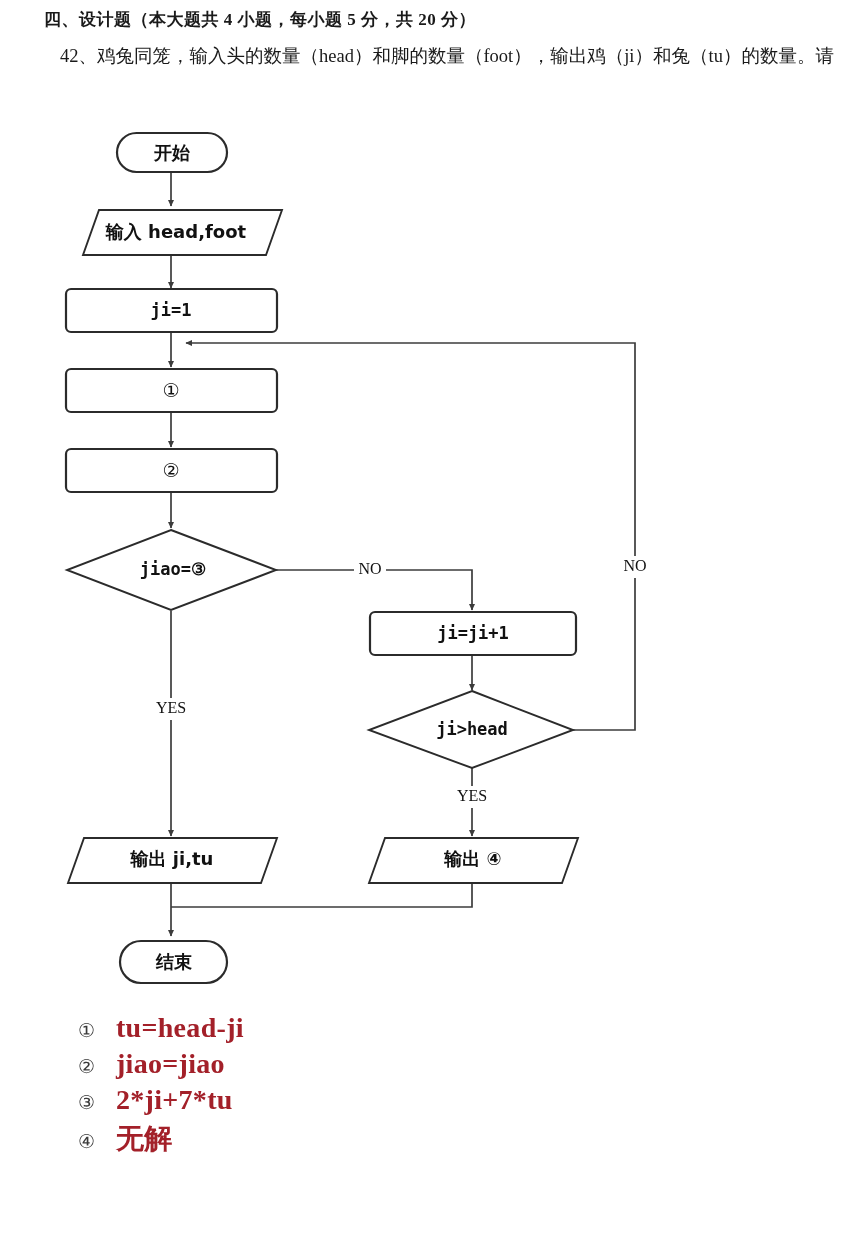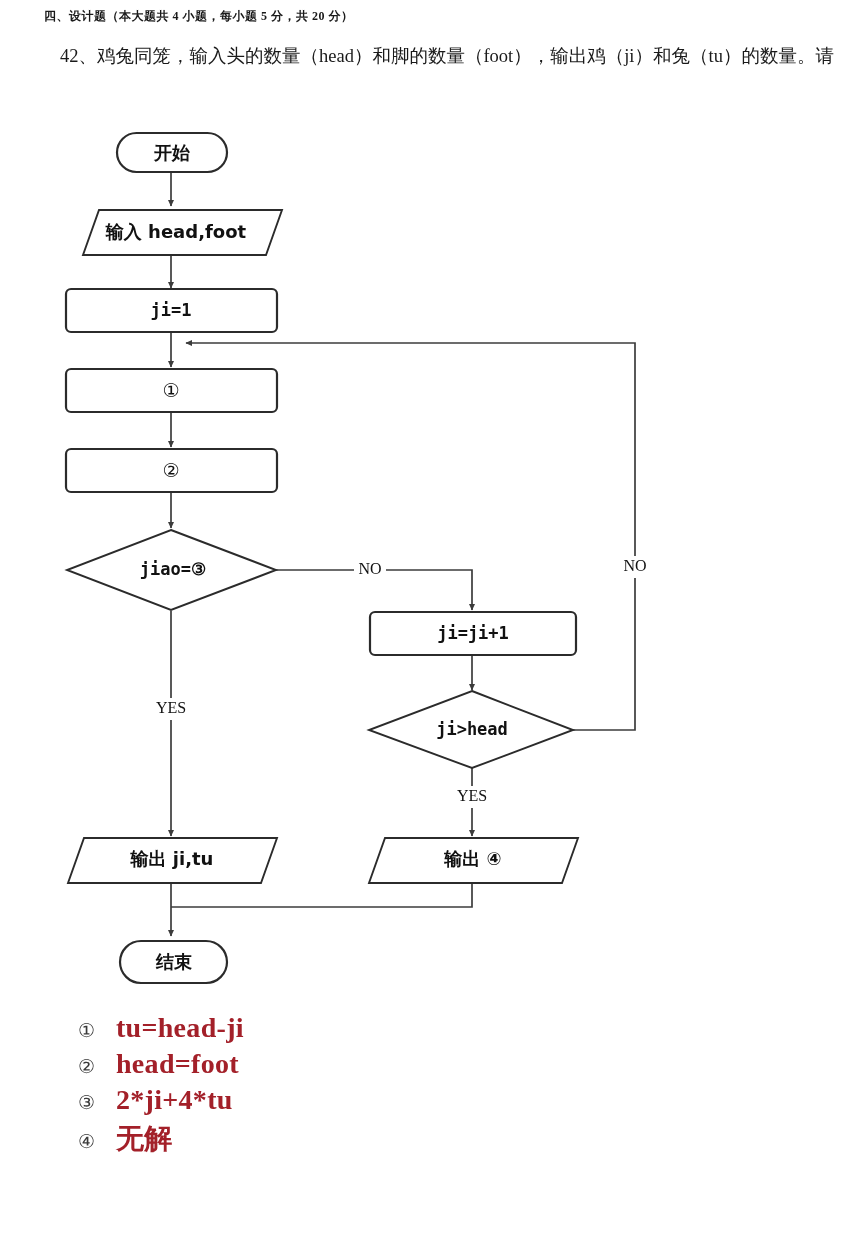--- a/index.html
+++ b/index.html
@@ -13,21 +13,21 @@
     position: relative;
     font-family: "Liberation Serif", "DejaVu Serif", serif;
     color: #1a1a1a;
     overflow: hidden;
   }
 
   .section-heading {
     position: absolute;
     left: 44px;
     top: 8px;
-    font-size: 12px;
+    font-size: 17px;
     font-weight: bold;
     letter-spacing: 0.5px;
     white-space: nowrap;
   }
 
   .question-block {
     position: absolute;
     left: 40px;
     top: 40px;
     width: 800px;
@@ -202,23 +202,23 @@
   <text class="edge-label" x="472" y="679">YES</text>
 </svg>
 
 <div class="answers">
   <div class="answer-row">
     <span class="answer-marker">①</span>
     <span class="answer-text">tu=head-ji</span>
   </div>
   <div class="answer-row">
     <span class="answer-marker">②</span>
-    <span class="answer-text">head=foot</span>
+    <span class="answer-text">jiao=jiao</span>
   </div>
   <div class="answer-row">
     <span class="answer-marker">③</span>
-    <span class="answer-text">2*ji+4*tu</span>
+    <span class="answer-text">2*ji+7*tu</span>
   </div>
   <div class="answer-row">
     <span class="answer-marker">④</span>
     <span class="answer-text">无解</span>
   </div>
 </div>
 
 </body></html>

